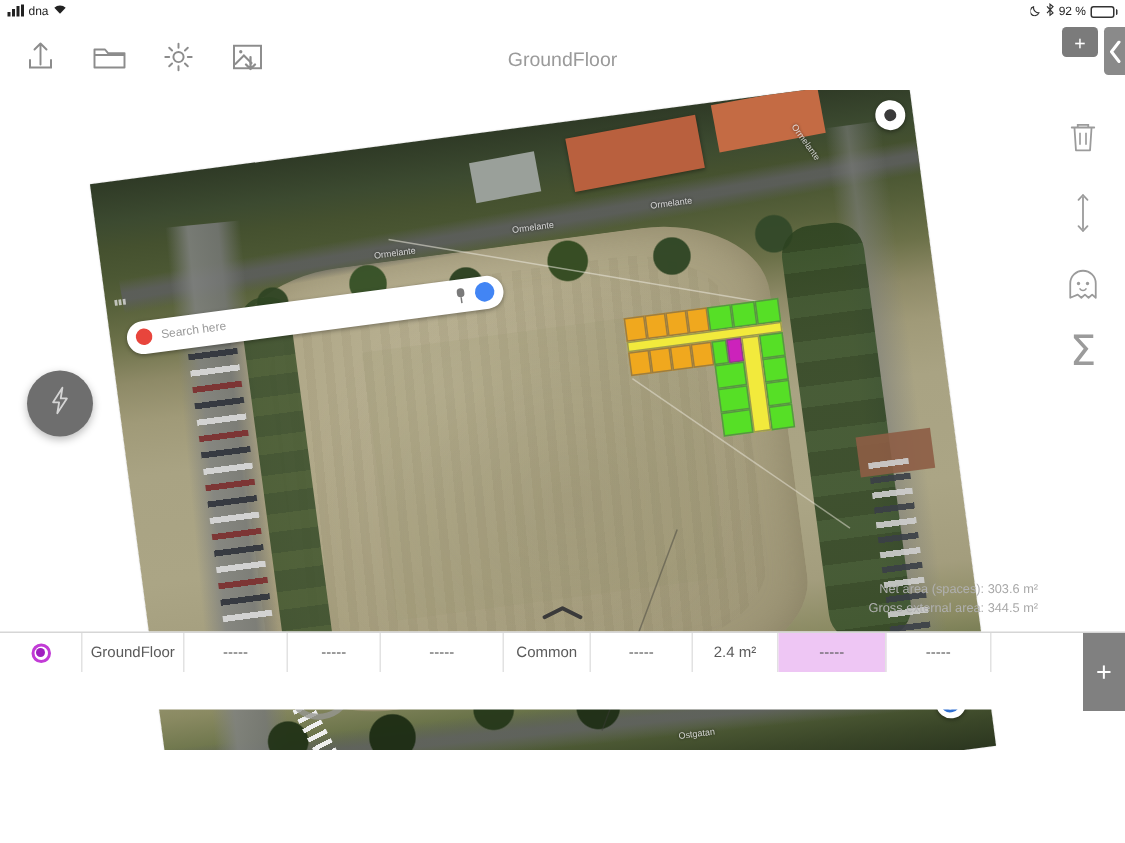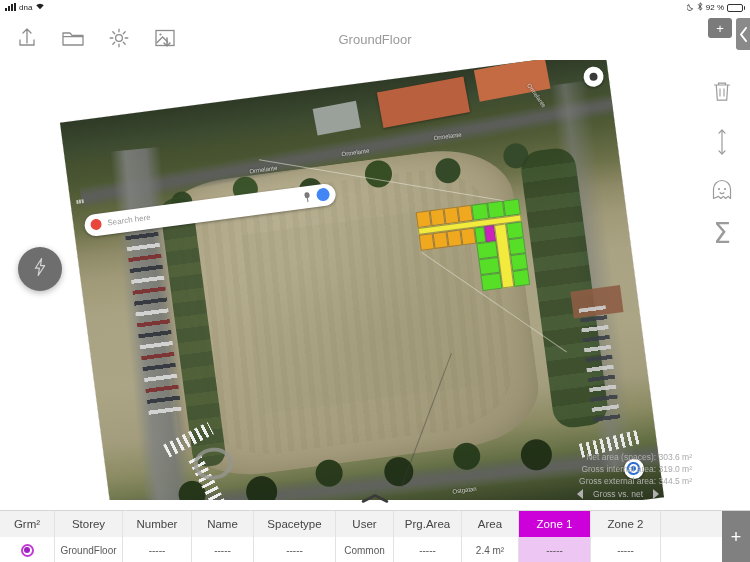--- a/index.html
+++ b/index.html
@@ -2,21 +2,21 @@
 <html><head>
 <meta charset="utf-8">
 <style>
   * { box-sizing: border-box; margin: 0; padding: 0; }
   html, body {
     width: 750px; height: 562px;
     background: #ffffff;
     font-family: "Liberation Sans", sans-serif;
     overflow: hidden;
   }
-  #app { position: relative; width: 750px; height: 562px; background: #fff; }
+  #app { position: relative; width: 750px; height: 473px; background: #fff; }
 
   
   .statusbar {
     position: absolute; top: 0; left: 0; width: 750px; height: 15px;
     font-size: 9px; color: #222;
   }
   .sb-left { position: absolute; left: 5px; top: 2px; display: flex; align-items: center; gap: 3px; }
   .sb-center { position: absolute; left: 0; top: 2px; width: 750px; text-align: center;
                font-size: 9px; font-weight: bold; letter-spacing: .2px; }
   .sb-right { position: absolute; right: 5px; top: 2px; display: flex; align-items: center; gap: 3px; }
@@ -398,56 +398,34 @@
       <span class="sigma-glyph">Σ</span>
     </div>
   </div>
 
   <div class="stats">
     <div class="line">
       <span>Net area (spaces):</span>
       <span class="val">303.6 m²</span>
     </div>
     <div class="line">
-      <span>Gross internal area:</span>
-      <span class="val">319.0 m²</span>
-    </div>
-    <div class="line">
       <span>Gross external area:</span>
       <span class="val">344.5 m²</span>
-    </div>
-    <div class="navrow">
-      <span class="tri tri-l"></span>
-      <span>Gross vs. net</span>
-      <span class="tri tri-r"></span>
     </div>
   </div>
 
   <div class="drawerhandle">
     <span>
       <svg width="30" height="11" viewBox="0 0 30 11">
           <path d="M3 8.5 L15 2.5 L27 8.5" fill="none" stroke="#3a3a3a" stroke-width="2.6" stroke-linecap="round" stroke-linejoin="round"></path>
         </svg>
     </span>
   </div>
 
   <div class="tablewrap">
-    <div class="thead" id="thead">
-        <div class="th" style="width: 55px; flex: 0 0 55px;">Grm²</div>
-        <div class="th" style="width: 68px; flex: 0 0 68px;">Storey</div>
-        <div class="th" style="width: 69px; flex: 0 0 69px;">Number</div>
-        <div class="th" style="width: 62px; flex: 0 0 62px;">Name</div>
-        <div class="th" style="width: 82px; flex: 0 0 82px;">Spacetype</div>
-        <div class="th" style="width: 58px; flex: 0 0 58px;">User</div>
-        <div class="th" style="width: 68px; flex: 0 0 68px;">Prg.Area</div>
-        <div class="th" style="width: 57px; flex: 0 0 57px;">Area</div>
-        <div class="th zone1" style="width: 72px; flex: 0 0 72px;">Zone 1</div>
-        <div class="th" style="width: 70px; flex: 0 0 70px;">Zone 2</div>
-        <div class="th tail" style="width: 61px; flex: 0 0 61px;"></div>
-      </div>
     <div class="tbody" id="tbody">
         <div class="td" style="width: 55px; flex: 0 0 55px;">
           <span class="grm-dot">
             <i></i>
           </span>
         </div>
         <div class="td" style="width: 68px; flex: 0 0 68px;">GroundFloor</div>
         <div class="td" style="width: 69px; flex: 0 0 69px;">-----</div>
         <div class="td" style="width: 62px; flex: 0 0 62px;">-----</div>
         <div class="td" style="width: 82px; flex: 0 0 82px;">-----</div>

